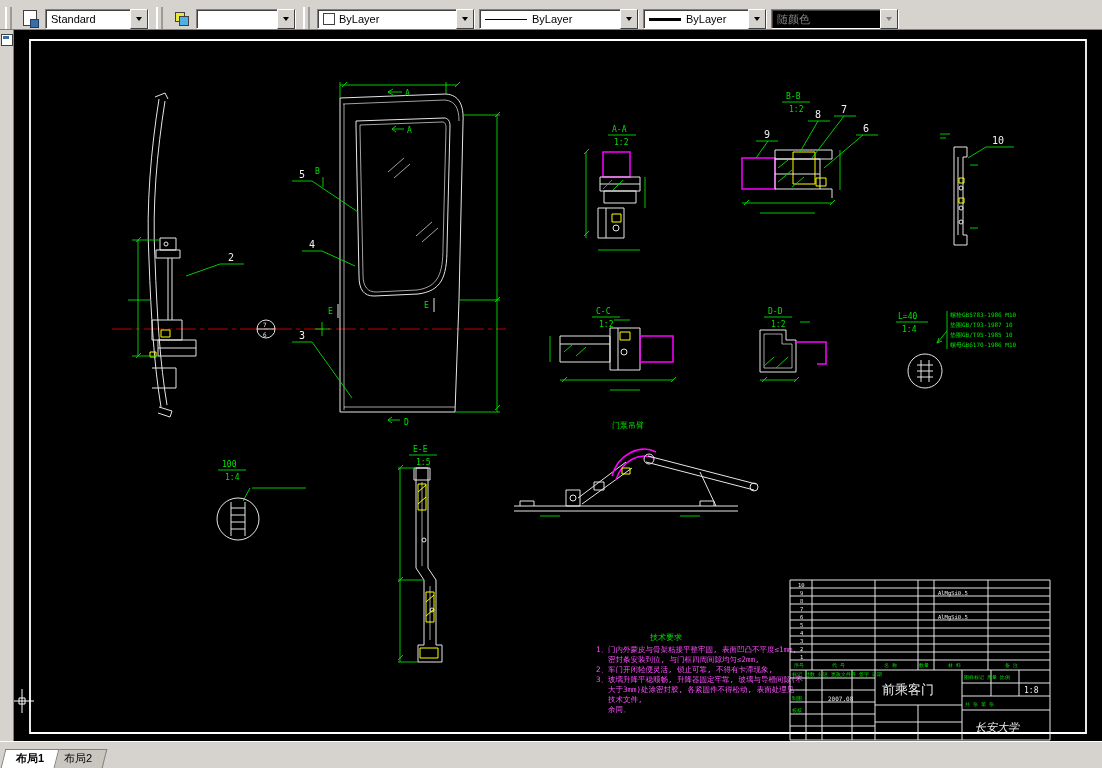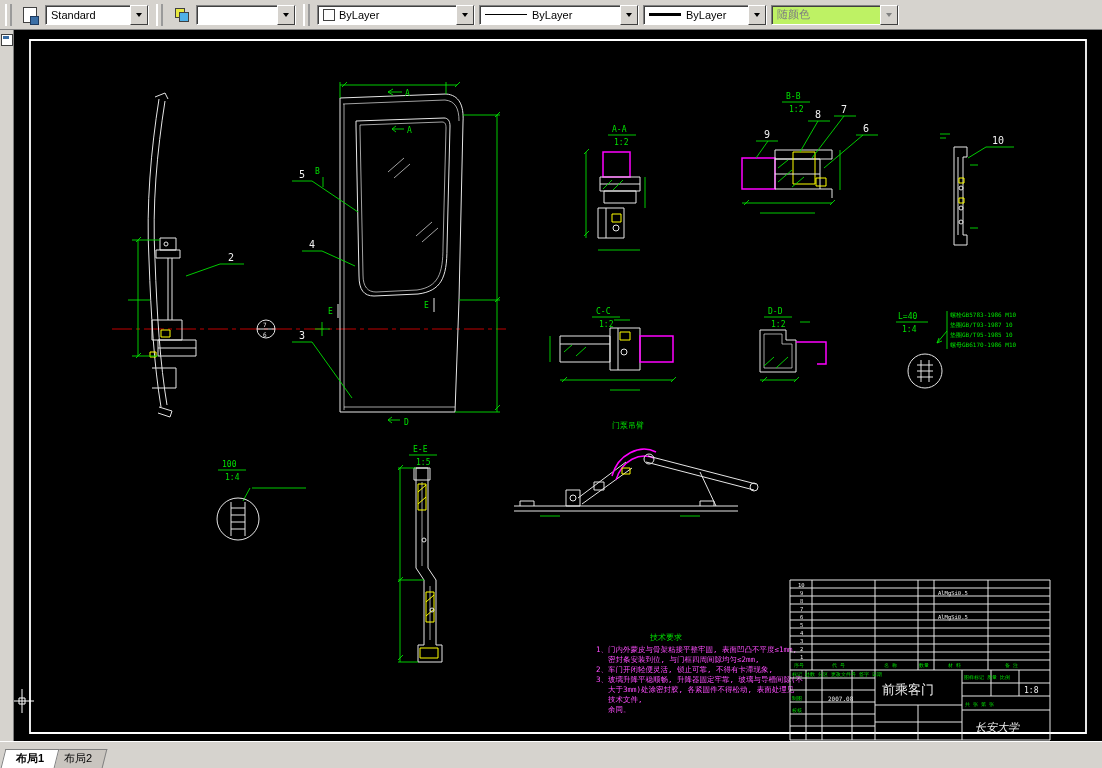--- a/index.html
+++ b/index.html
@@ -2,41 +2,41 @@
 <html><head>
 <meta charset="utf-8">
 <style>
   html,body{margin:0;padding:0;background:#000;}
   body{width:1102px;height:768px;position:relative;overflow:hidden;
        font-family:"Liberation Sans",sans-serif;}
 
   
   .toolbar{position:absolute;left:0;top:0;width:1102px;height:30px;
     background:#d6d3ce;border-bottom:1px solid #808080;display:flex;
-    align-items:center;padding:0 2px;box-sizing:border-box;gap:4px;}
+    align-items:flex-end;padding:0 2px;box-sizing:border-box;gap:4px;}
   .grip{width:3px;height:22px;border-left:2px solid #fff;border-right:2px solid #9a9a9a;margin:0 3px;}
   .tbicon{width:20px;height:20px;background:#d6d3ce;border:1px solid #d6d3ce;
     display:flex;align-items:center;justify-content:center;}
   .sheet{width:12px;height:14px;background:#fff;border:1px solid #404040;position:relative;}
   .sheet::after{content:"";position:absolute;right:-3px;bottom:-3px;width:7px;height:7px;
     background:#3a6ea5;border:1px solid #1c3a5f;}
   .layersq{width:13px;height:13px;position:relative;}
   .layersq i{position:absolute;width:8px;height:8px;border:1px solid #404040;display:block;}
   .layersq i:nth-child(1){left:0;top:0;background:#e8e840;}
   .layersq i:nth-child(2){left:4px;top:4px;background:#4fb0e8;}
   .combo{height:20px;background:#fff;border:1px solid;border-color:#808080 #fff #fff #808080;
     box-shadow:inset 1px 1px 0 #404040;display:flex;align-items:center;
     font-size:11px;color:#000;padding-left:5px;box-sizing:border-box;
     font-family:"Liberation Sans",sans-serif;white-space:nowrap;}
   .combo .cbtn{margin-left:auto;width:16px;height:18px;background:#d6d3ce;
     border:1px solid;border-color:#fff #404040 #404040 #fff;
     display:flex;align-items:center;justify-content:center;flex:none;}
   .arrow{width:0;height:0;border-left:3px solid transparent;border-right:3px solid transparent;
     border-top:4px solid #000;}
-  .combo.disabled{background:#bef264;color:#808080;}
+  .combo.disabled{background:#000000;color:#808080;}
   .combo.disabled .arrow{border-top-color:#808080;}
   .swatch{width:10px;height:10px;background:#fdfdfd;border:1px solid #404040;margin-right:4px;flex:none;}
   .ltline{width:42px;height:1px;background:#000;margin-right:5px;flex:none;}
   .lwline{width:32px;height:3px;background:#000;margin-right:5px;flex:none;}
 
   
   .leftstrip{position:absolute;left:0;top:30px;width:14px;height:711px;
     background:#d6d3ce;border-right:1px solid #808080;box-sizing:border-box;}
   .leftstrip .mini{width:10px;height:10px;margin:4px auto 0 auto;background:#fff;
     border:1px solid #404040;position:relative;}

